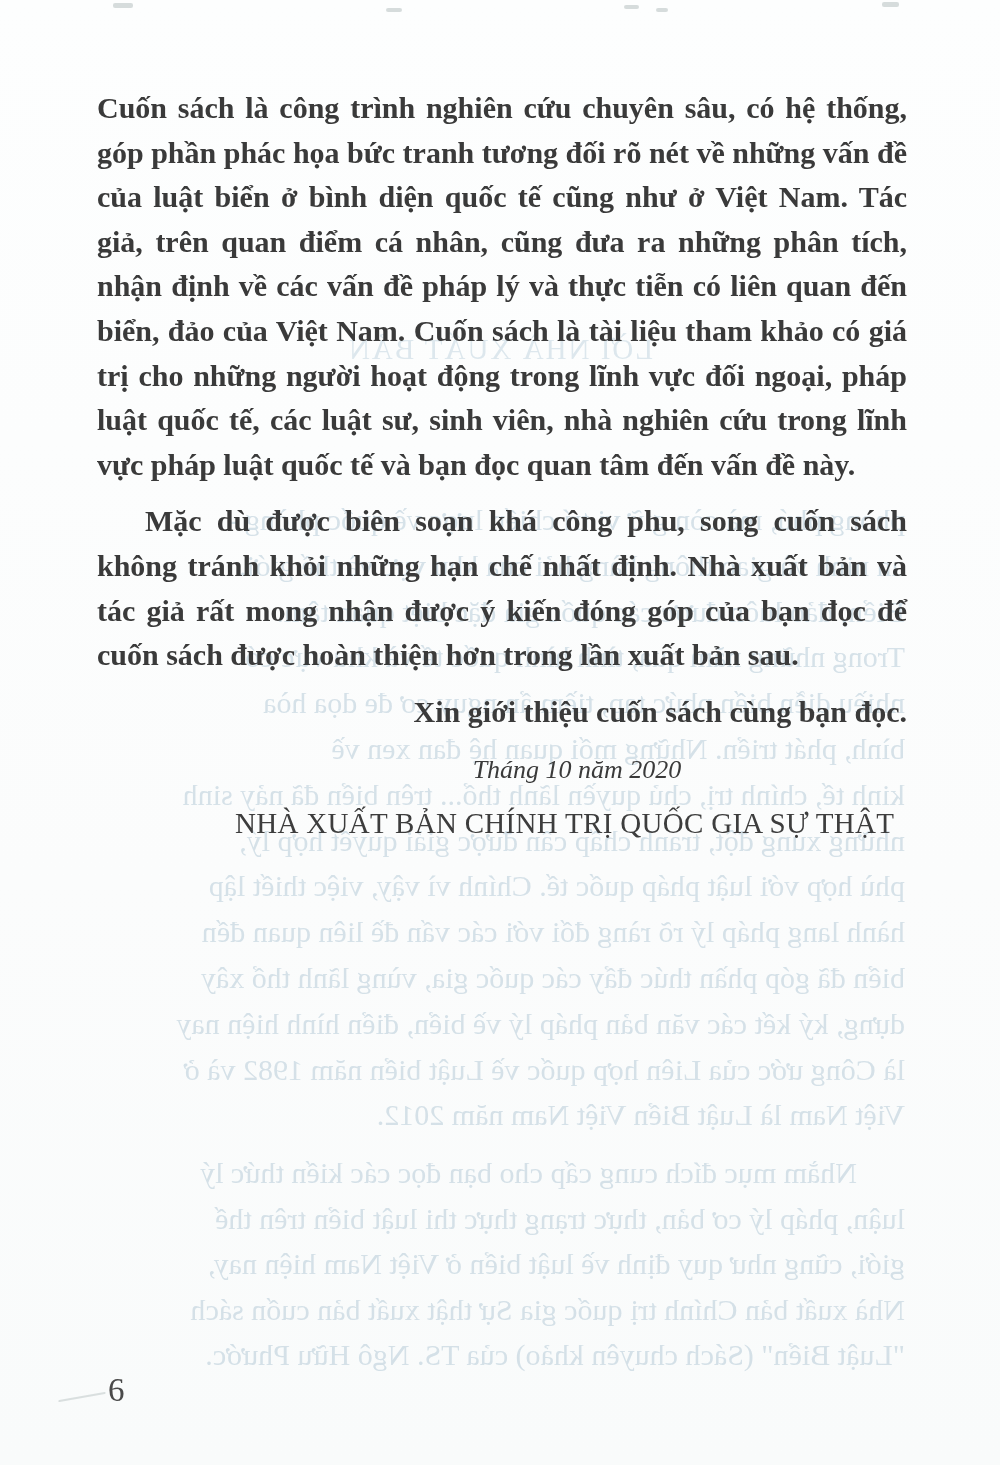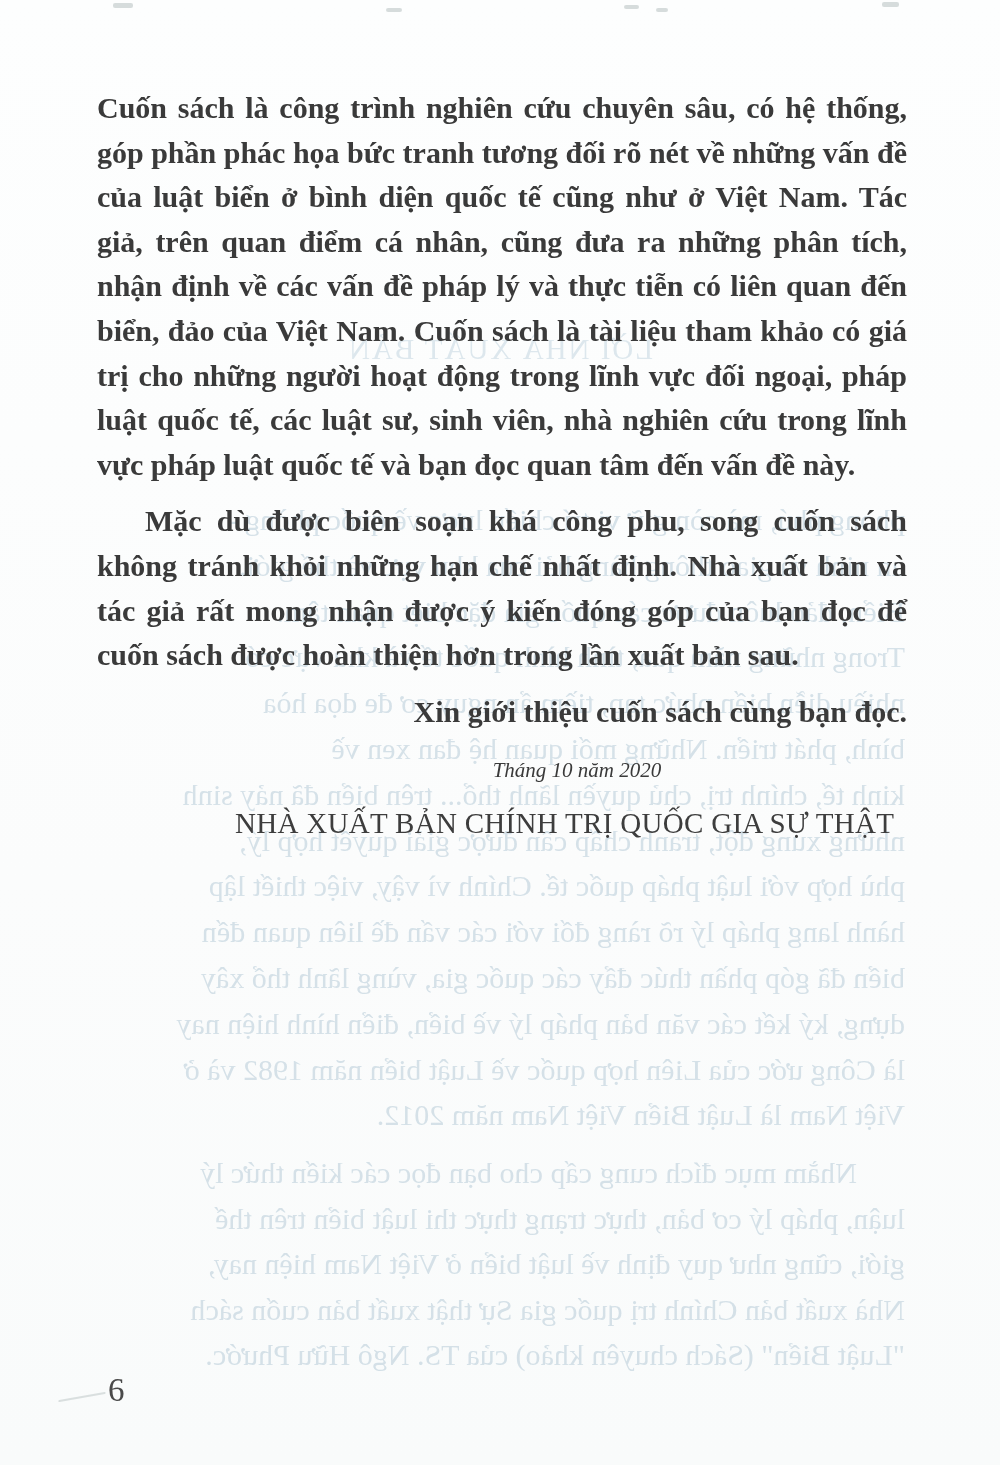--- a/index.html
+++ b/index.html
@@ -48,21 +48,21 @@
   .content{
     position:absolute;left:97px;top:86px;width:810px;
     font-size:30px;line-height:44.6px;
     text-align:justify;
   }
   .content p{margin:0 0 11px 0;font-weight:bold;}
   .content p.indent{text-indent:48px;margin-top:12px;}
   .content p.single{text-align:right;}
   .date-line{
     margin-top:14px;text-align:center;padding-left:150px;
-    font-style:italic;font-size:21px;
+    font-style:italic;font-size:26px;
   }
   .publisher-line{
     margin-top:8px;text-align:left;padding-left:138px;
     font-size:29px;letter-spacing:.3px;white-space:nowrap;
     color:#3d3d3d;
   }
   .page-number{
     position:absolute;left:108px;top:1372px;
     font-size:33px;color:#4a4a4a;
   }

